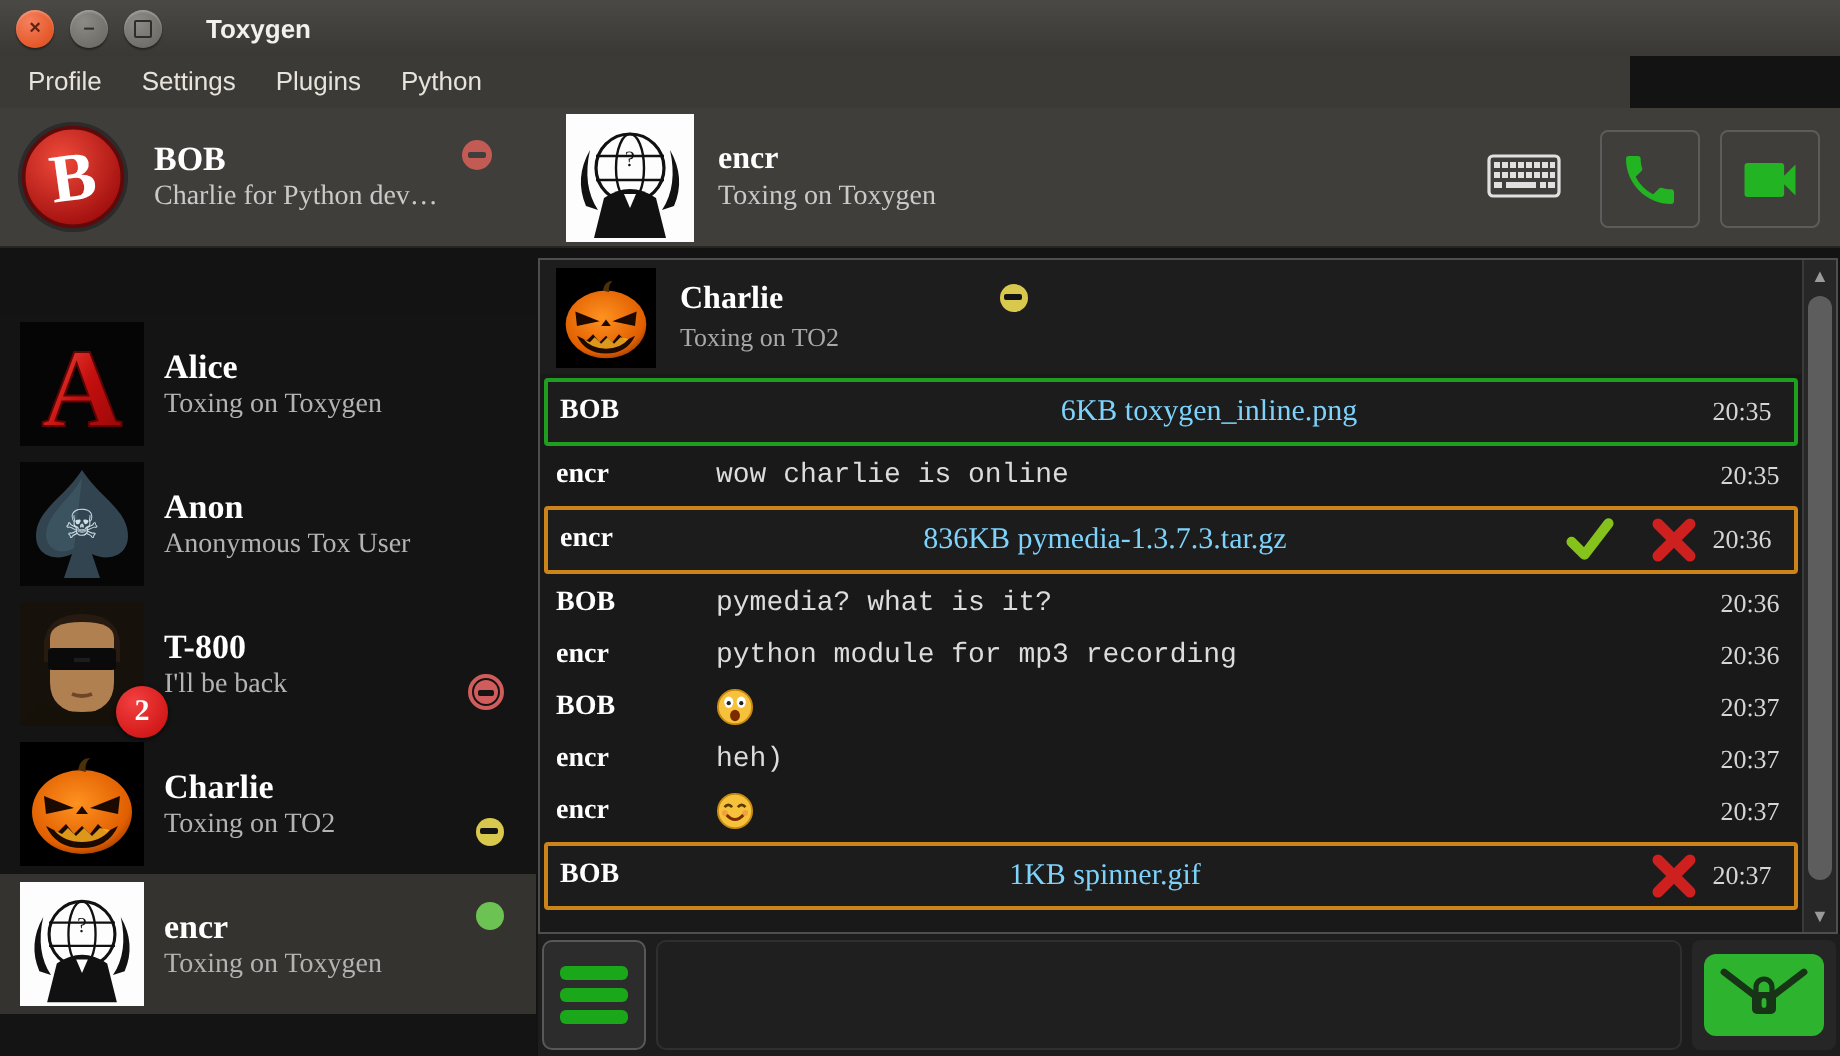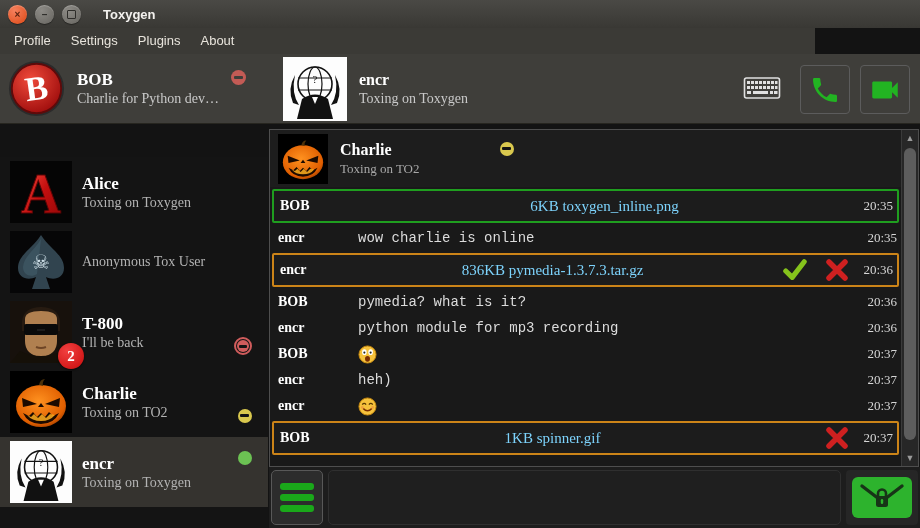--- a/index.html
+++ b/index.html
@@ -65,21 +65,21 @@
   .chat-frame{position:absolute;left:269px;top:129px;width:650px;height:338px;border:1px solid #4e4e4e;background:#191919;box-sizing:border-box;}
   .chat-content{position:absolute;left:0;top:0;right:17px;bottom:0;overflow:hidden;}
   .peer-card{height:57px;background:#1d1d1d;display:flex;align-items:center;padding-left:8px;position:relative;}
   .peer-card .pc-avatar{width:50px;height:50px;flex:none;}
   .peer-card .c-info .nm{font-size:16px;}
   .peer-card .c-info .st{font-size:13px;color:#a8a8a8;}
   .pc-away{position:absolute;left:230px;top:12px;}
   .msg{display:flex;align-items:center;height:26px;padding:0 4px 0 8px;font-family:"Liberation Serif",serif;}
   .msg .author{width:80px;flex:none;color:#fff;font-weight:bold;font-size:14px;}
   .msg .text{flex:1;color:#dcdcdc;font-size:14px;font-family:Liberation Mono, monospace;}
-  .msg .time{width:44px;flex:none;text-align:right;color:#d6d6d6;font-size:13px;}
+  .msg .time{width:44px;flex:none;text-align:center;color:#d6d6d6;font-size:13px;}
   .msg.file{height:30px;border:2px solid;border-radius:2px;margin:2px 2px;padding:0 4px 0 6px;background:#1c1c1c;}
   .msg.file .fname{flex:1;text-align:center;color:#7dd3fc;font-size:15px;}
   .msg.file.green{border-color:#1f9e1f;}
   .msg.file.orange{border-color:#cc8418;}
   .ft-actions{width:104px;flex:none;display:flex;justify-content:flex-end;gap:18px;align-items:center;}
   .ft-btn{background:none;border:none;padding:0;cursor:pointer;width:24px;height:24px;display:flex;align-items:center;justify-content:center;}
   .emoji-svg{width:19px;height:19px;vertical-align:-4px;}
   
   .vscroll{position:absolute;right:0;top:0;width:17px;height:336px;background:#272727;border-left:1px solid #3a3a3a;box-sizing:border-box;}
   .vs-arrow{position:absolute;left:0;width:16px;height:16px;color:#9a9a9a;font-size:9px;display:flex;align-items:center;justify-content:center;cursor:pointer;}
@@ -188,21 +188,21 @@
     <div class="winbtn max">
         <span></span>
       </div>
     <div class="apptitle">Toxygen</div>
   </div>
 
   <div class="menubar">
     <div class="menu-item">Profile</div>
     <div class="menu-item">Settings</div>
     <div class="menu-item">Plugins</div>
-    <div class="menu-item">About</div>
+    <div class="menu-item">Python</div>
   </div>
 
   <div class="topstrip">
     <div class="self">
       <div class="self-avatar"><svg width="57" height="57">
             <use href="#av-bob"></use>
           </svg></div>
       <div class="idblock">
         <div class="nm">BOB</div>
         <div class="st">Charlie for Python dev…</div>
@@ -281,20 +281,21 @@
       <div class="c-info">
         <div class="nm">Alice</div>
         <div class="st">Toxing on Toxygen</div>
       </div>
     </div>
     <div class="contact">
       <div class="c-avatar"><svg width="62" height="62">
             <use href="#av-anon"></use>
           </svg></div>
       <div class="c-info">
+        <div class="nm">Anon</div>
         <div class="st">Anonymous Tox User</div>
       </div>
     </div>
     <div class="contact">
       <div class="c-avatar">
         <svg width="62" height="62">
             <use href="#av-t800"></use>
           </svg>
         <span class="badge">2</span>
       </div>

